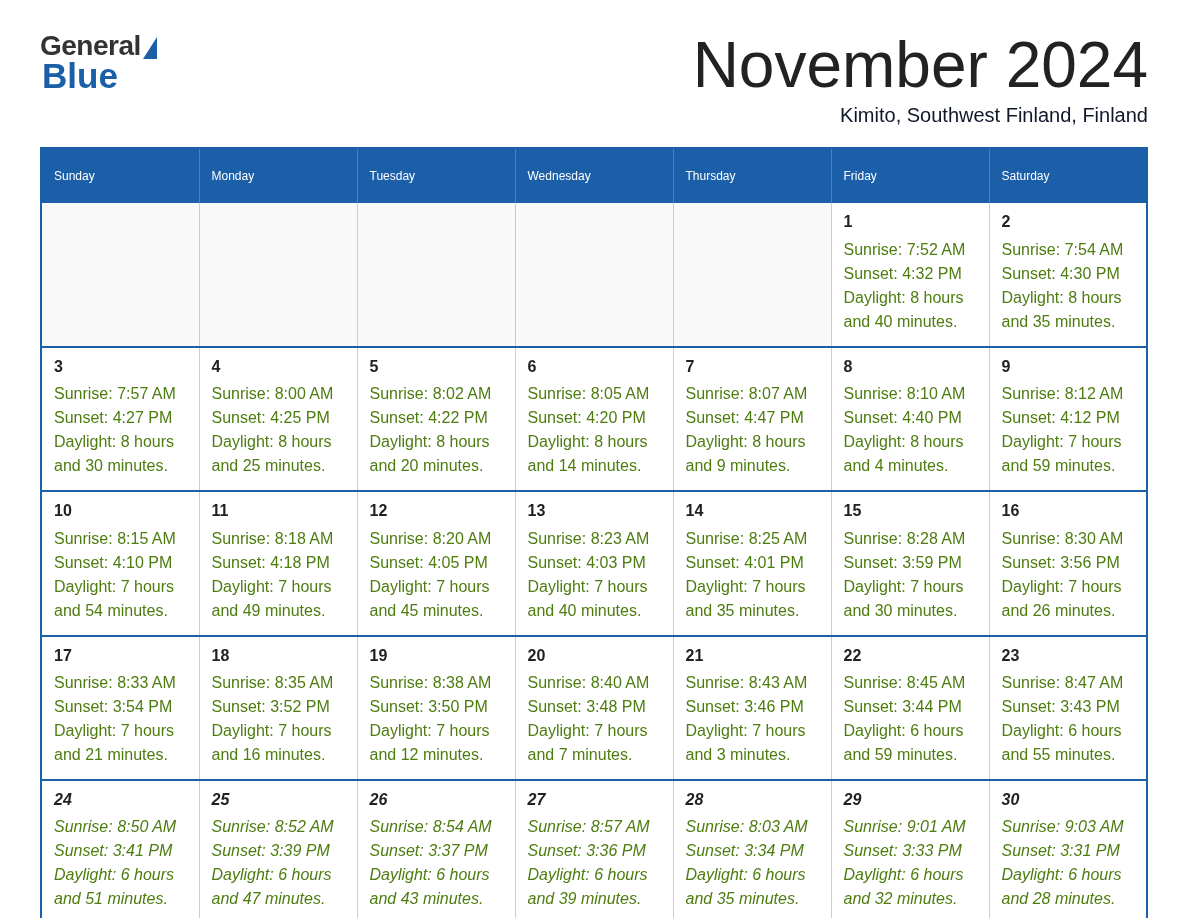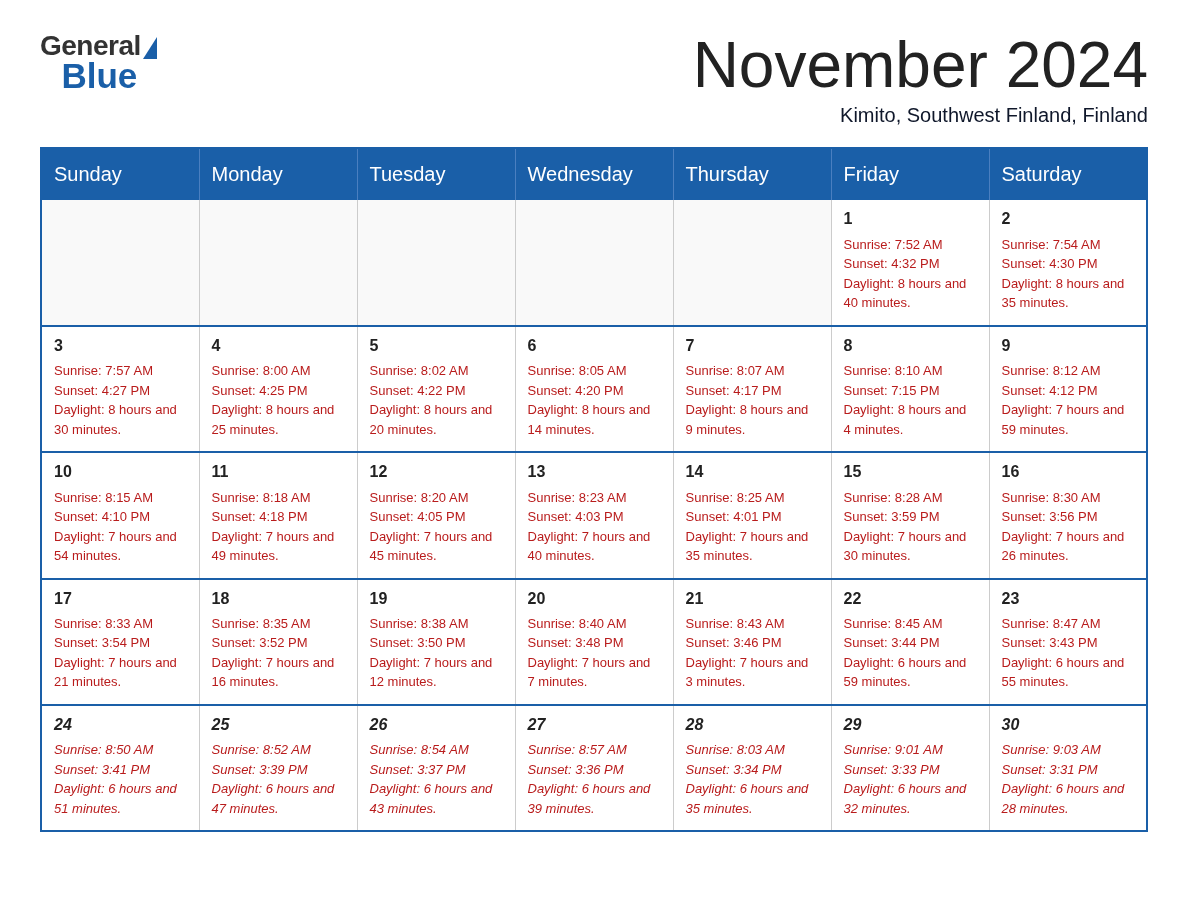--- a/index.html
+++ b/index.html
@@ -12,21 +12,21 @@
     }
     .header {
       display: flex;
       justify-content: space-between;
       align-items: flex-start;
       margin-bottom: 20px;
     }
     .logo {
       display: flex;
       flex-direction: column;
-      align-items: center;
+      align-items: flex-start;
     }
     .logo-top {
       display: flex;
       align-items: center;
     }
     .logo-general {
       font-size: 28px;
       font-weight: bold;
       color: #333;
       letter-spacing: -0.5px;
@@ -61,23 +61,23 @@
       margin-top: 4px;
     }
     .calendar {
       width: 100%;
       border-collapse: collapse;
       border: 2px solid #1a5fa8;
     }
     .calendar thead tr th {
       background-color: #1a5fa8;
       color: #fff;
-      font-size: 20px;
+      font-size: 12px;
       font-weight: normal;
-      padding: 14px 12px;
+      padding: 20px 12px;
       text-align: left;
       border-right: 1px solid #4a7fc0;
     }
     .calendar thead tr th:last-child {
       border-right: none;
     }
     .calendar tbody tr {
       border-bottom: 2px solid #1a5fa8;
     }
     .calendar tbody tr:last-child {
@@ -98,22 +98,22 @@
       border-right: none;
     }
     .day-number {
       font-size: 16px;
       font-weight: bold;
       color: #222;
       display: block;
       margin-bottom: 4px;
     }
     .day-info {
-      font-size: 13px;
-      color: #b91c1c;
+      font-size: 16px;
+      color: #4d7c0f;
       line-height: 1.5;
     }
     .empty-cell {
       background: #f9f9f9;
     }
   </style>
 </head>
 <body>
 
 <div class="header">
@@ -189,28 +189,28 @@
         <td>
           <span class="day-number">6</span>
           <div class="day-info">Sunrise: 8:05 AM
 Sunset: 4:20 PM
 Daylight: 8 hours
 and 14 minutes.</div>
         </td>
         <td>
           <span class="day-number">7</span>
           <div class="day-info">Sunrise: 8:07 AM
-Sunset: 4:17 PM
+Sunset: 4:47 PM
 Daylight: 8 hours
 and 9 minutes.</div>
         </td>
         <td>
           <span class="day-number">8</span>
           <div class="day-info">Sunrise: 8:10 AM
-Sunset: 7:15 PM
+Sunset: 4:40 PM
 Daylight: 8 hours
 and 4 minutes.</div>
         </td>
         <td>
           <span class="day-number">9</span>
           <div class="day-info">Sunrise: 8:12 AM
 Sunset: 4:12 PM
 Daylight: 7 hours
 and 59 minutes.</div>
         </td>

